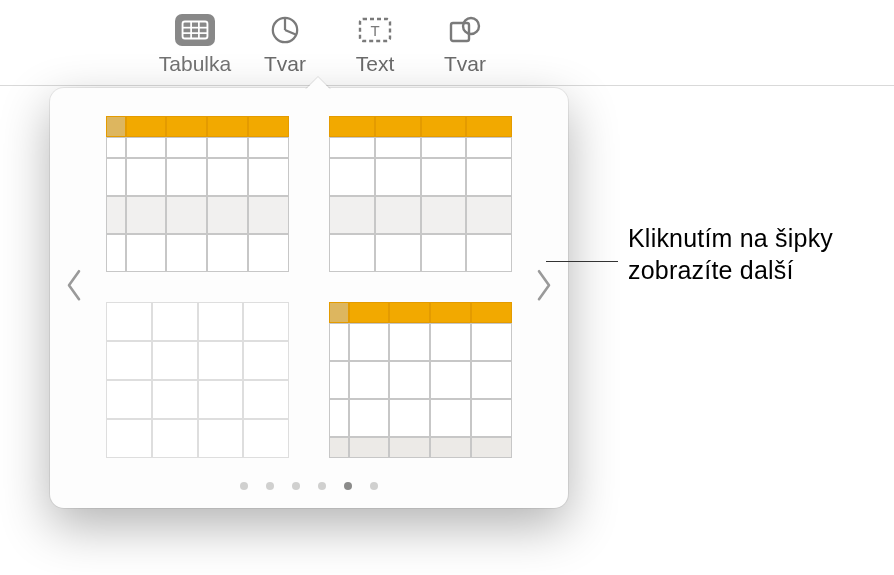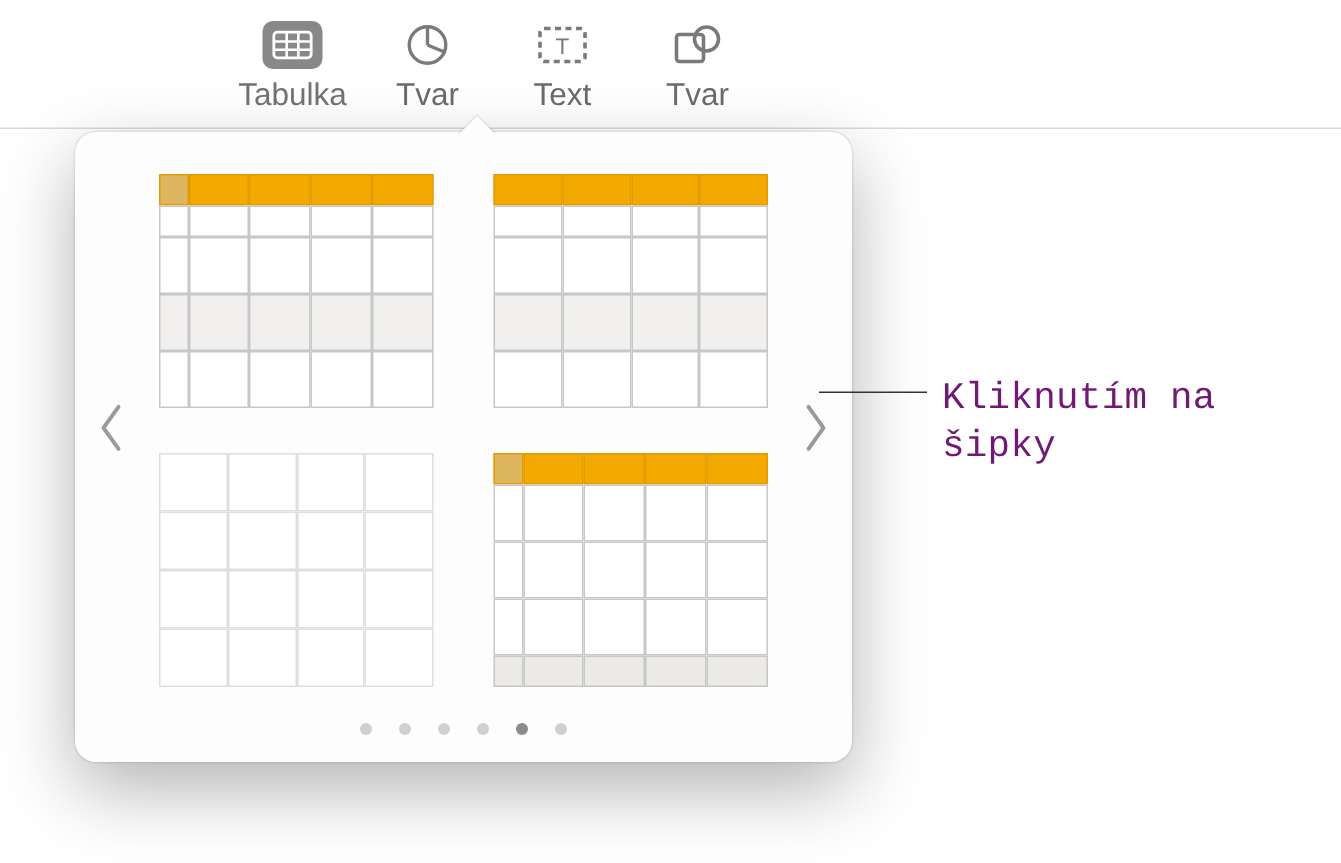--- a/index.html
+++ b/index.html
@@ -145,27 +145,26 @@
   .callout-line {
     position: absolute;
     top: 261px;
     left: 546px;
     width: 72px;
     height: 1px;
     background: #333;
   }
   .callout-text {
     position: absolute;
-    top: 250px;
+    top: 222px;
     left: 628px;
     font-size: 25px;
     line-height: 1.28;
-    color: #701a75;
+    color: #000000;
     letter-spacing: 0.2px;
-    font-family: Liberation Mono, monospace;
   }
 </style>
 </head>
 <body>
 
 <div class="toolbar">
 
 
   <div class="tb-item active">
     <div class="tb-icon btn-pill">
@@ -384,13 +383,14 @@
     <div class="dot"></div>
     <div class="dot"></div>
     <div class="dot active"></div>
     <div class="dot"></div>
   </div>
 </div>
 
 <div class="callout-line"></div>
 <div class="callout-text">
   <div>Kliknutím na šipky</div>
+  <div>zobrazíte další</div>
 </div>
 
 </body></html>

